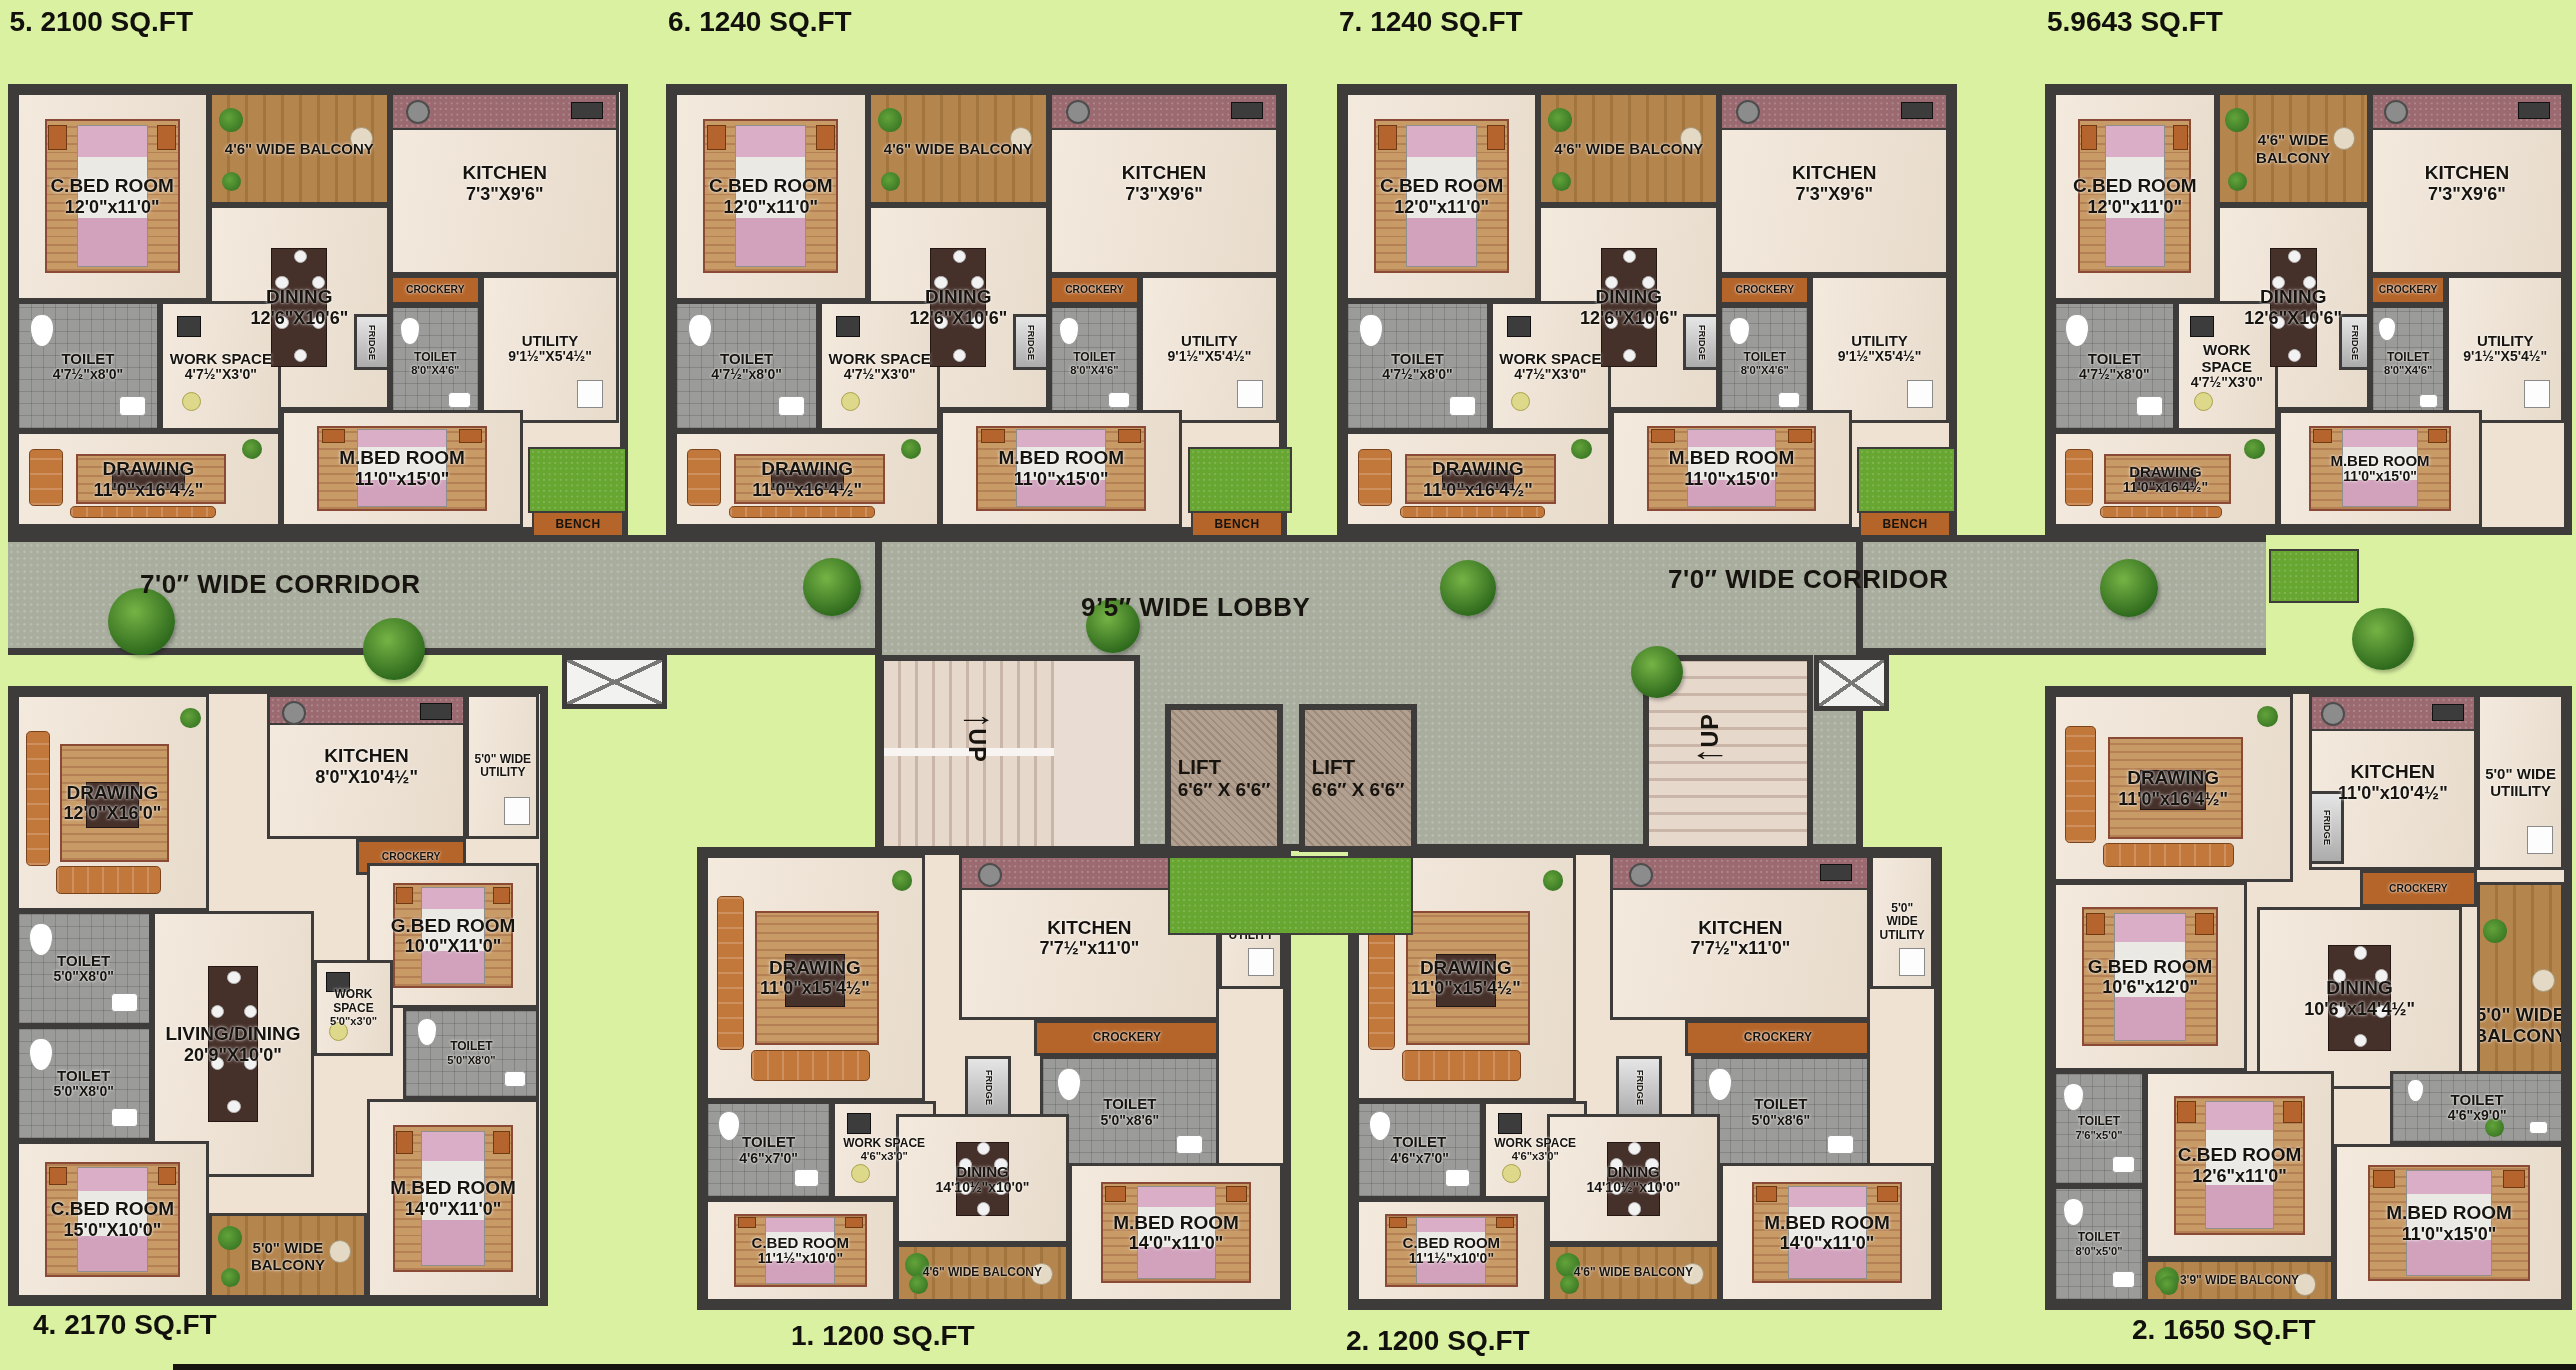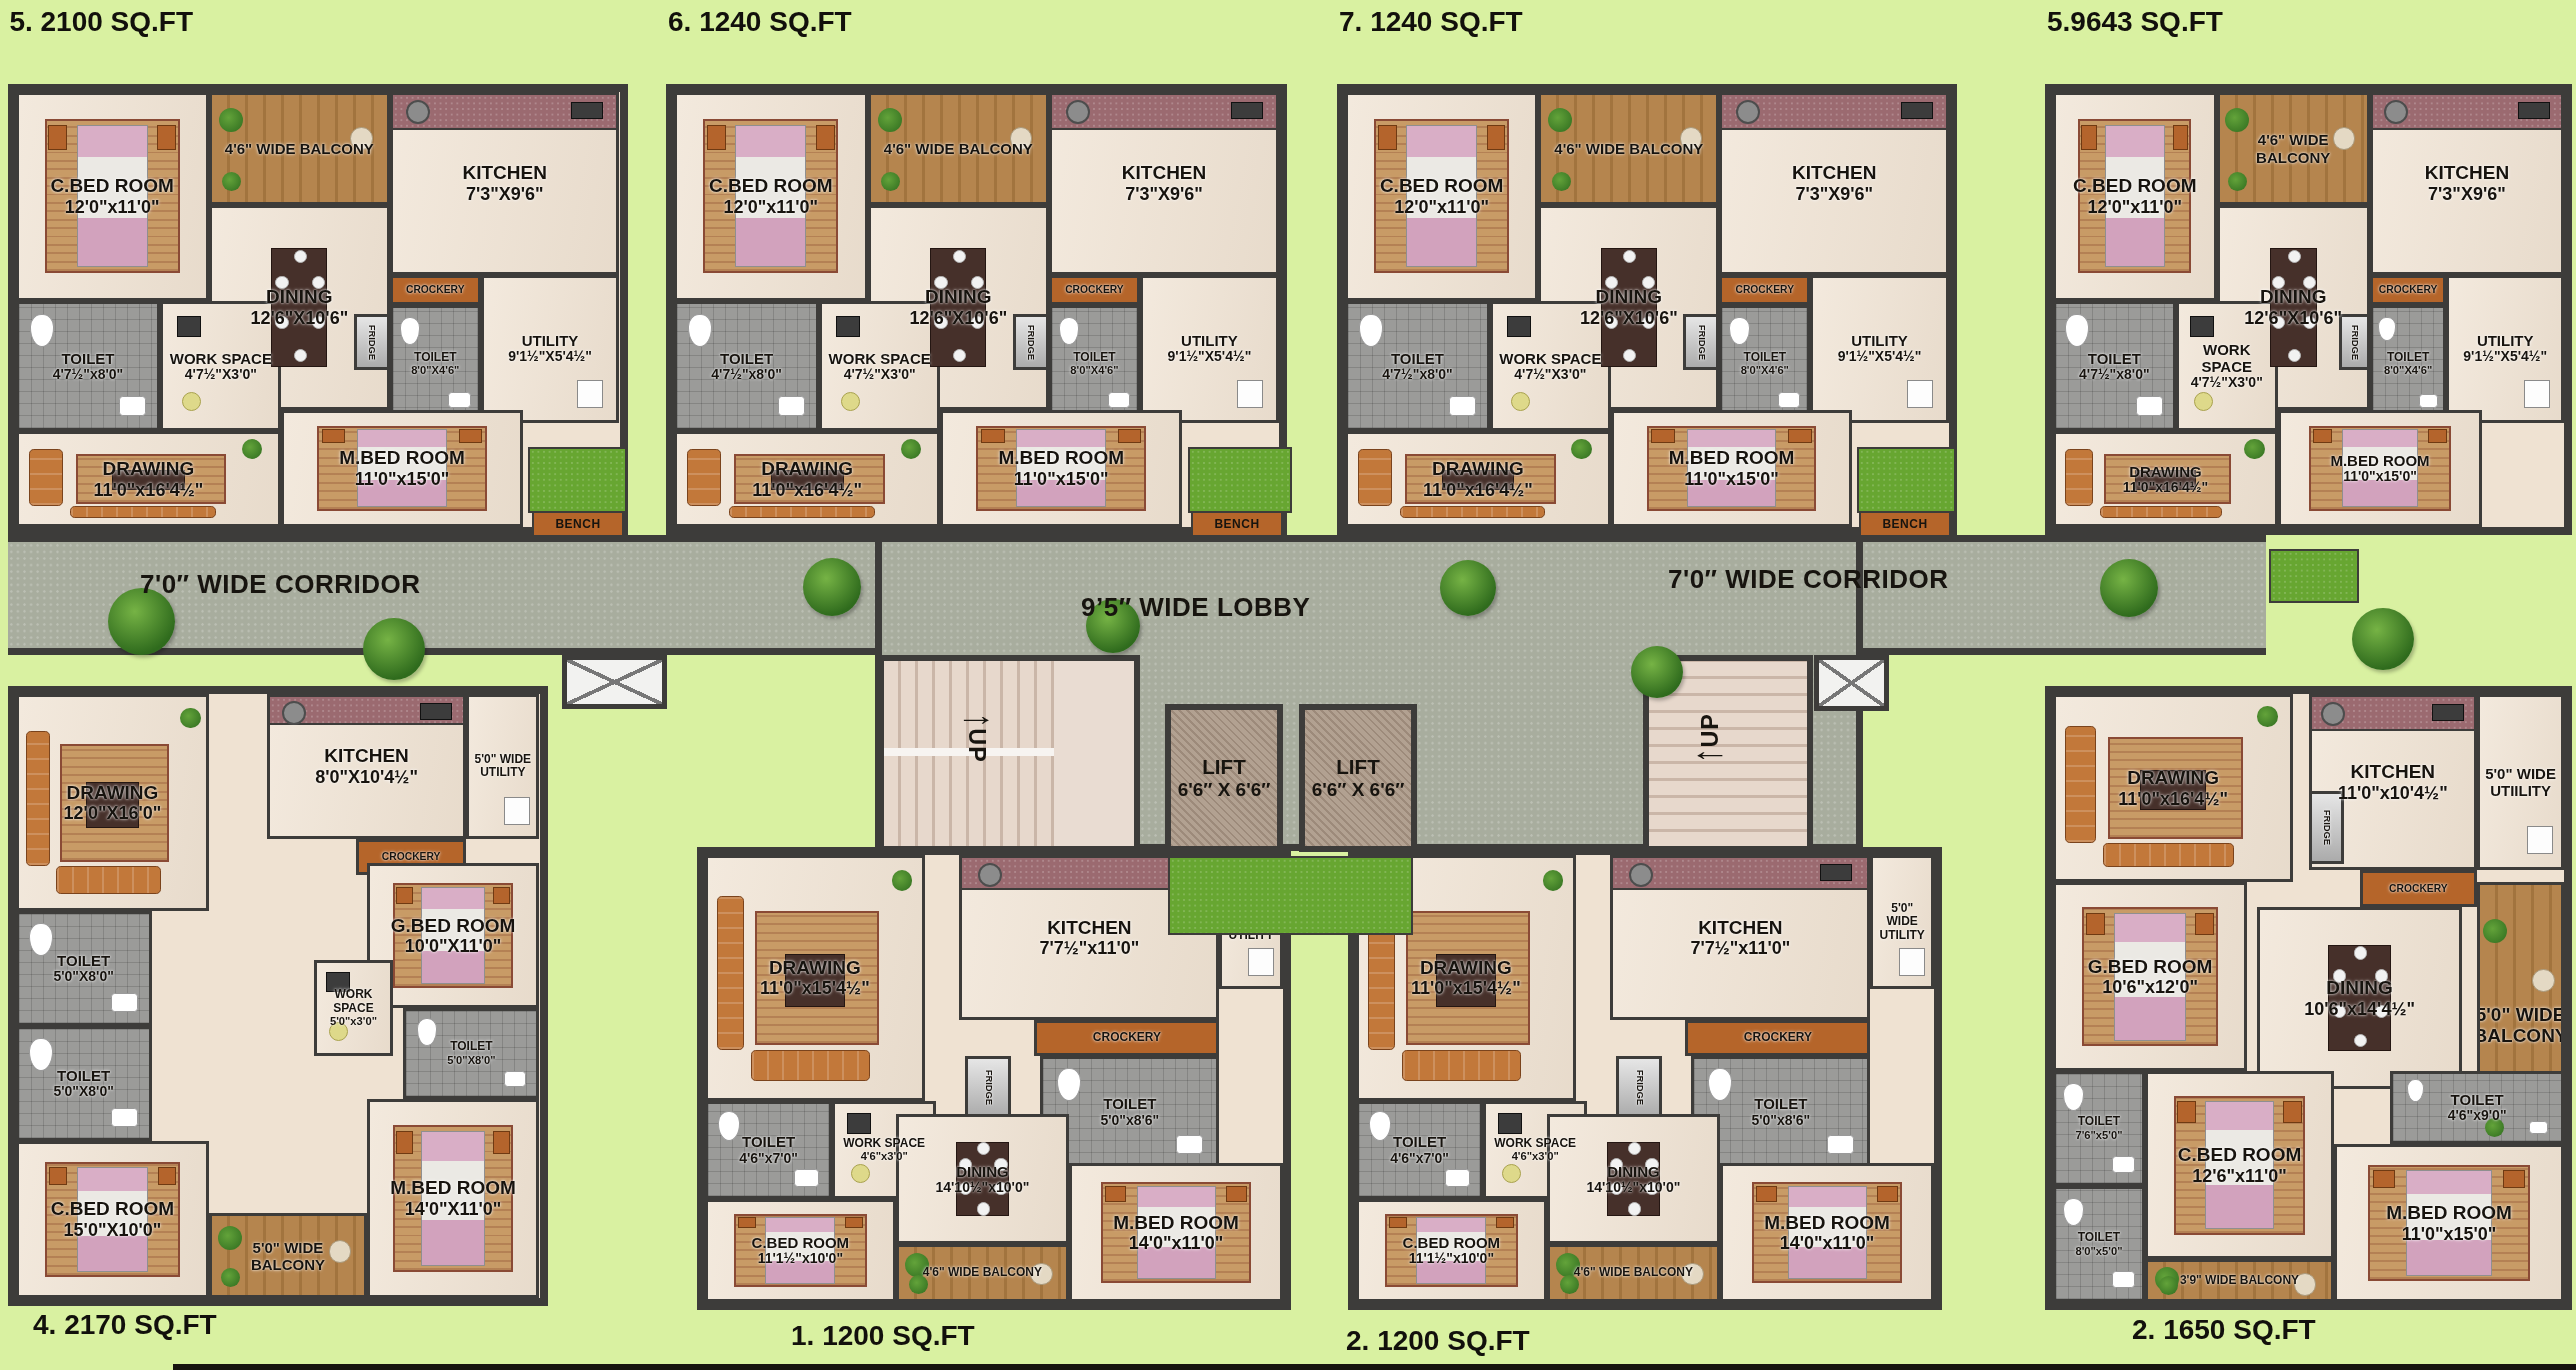--- a/index.html
+++ b/index.html
@@ -25,21 +25,21 @@
     border:7.5px solid #3d3c3a;
   }
   .big-label{
     position:absolute;z-index:40;font-weight:800;font-size:26px;color:#17140f;
     letter-spacing:0.5px;white-space:nowrap;
   }
   .lift{
     position:absolute;box-sizing:border-box;border:6.6px solid #3d3c3a;
     background:#b2a191;
     background-image:repeating-linear-gradient(45deg,rgba(60,35,20,.18) 0 1.9px,transparent 1.9px 5.6px);
-    display:flex;align-items:center;justify-content:center;text-align:center;z-index:12;
+    display:flex;align-items:center;justify-content:center;text-align:left;z-index:12;
   }
   .lift .lbl{font-weight:800;color:#17140f;line-height:1.18;}
   .lift .lbl .nm{font-size:20.6px;display:block;}
   .lift .lbl .dm{font-size:19px;display:block;}
   .stair{
     position:absolute;box-sizing:border-box;border:6.6px solid #3d3c3a;z-index:12;overflow:hidden;
   }
   .stair.h{background:repeating-linear-gradient(90deg,#e7d8cc 0 14px,#cab6a8 14px 17px);}
   .stair.v{background:repeating-linear-gradient(0deg,#e7d8cc 0 14px,#cab6a8 14px 17px);}
   .stair .landing{position:absolute;right:0;top:0;width:32%;height:100%;background:#ead%;
@@ -628,20 +628,34 @@
         </div>
       </div>
       <div class="room f-tile" style="left: 0%; top: 55%; width: 26%; height: 19%;">
         <div class="fur wc" style="left: 8%; top: 8%; width: 24px; height: 33px;"></div>
         <div class="fur basin" style="right: 8%; bottom: 10%; width: 27px; height: 19.5px;"></div>
         <div class="lbl">
           <span style="display: block; font-size: 15px;">TOILET</span>
           <span style="display: block; font-size: 14px;">5'0"X8'0"</span>
         </div>
       </div>
+      <div class="room f-cream" style="left: 26%; top: 36%; width: 31%; height: 44%;">
+        <div class="fur tablef" style="left: 34%; top: 20%; width: 32%; height: 60%;">
+          <span class="plate" style="width: 11.2px; height: 11.2px; left: calc(50% - 5.6px); top: calc(6% - 5.6px);"></span>
+          <span class="plate" style="width: 11.2px; height: 11.2px; left: calc(16% - 5.6px); top: calc(28% - 5.6px);"></span>
+          <span class="plate" style="width: 11.2px; height: 11.2px; left: calc(84% - 5.6px); top: calc(28% - 5.6px);"></span>
+          <span class="plate" style="width: 11.2px; height: 11.2px; left: calc(16% - 5.6px); top: calc(62% - 5.6px);"></span>
+          <span class="plate" style="width: 11.2px; height: 11.2px; left: calc(84% - 5.6px); top: calc(62% - 5.6px);"></span>
+          <span class="plate" style="width: 11.2px; height: 11.2px; left: calc(50% - 5.6px); top: calc(90% - 5.6px);"></span>
+        </div>
+        <div class="lbl">
+          <span style="display: block; font-size: 19px;">LIVING/DINING</span>
+          <span style="display: block; font-size: 18px;">20'9"X10'0"</span>
+        </div>
+      </div>
       <div class="room f-cream" style="left: 57%; top: 44%; width: 15%; height: 16%;">
         <div class="fur deskf" style="left: 12%; top: 10%; width: 24px; height: 20.6px;"></div>
         <div class="fur dchair" style="left: 16%; bottom: 14%; width: 19px; height: 19px;"></div>
         <div class="lbl">
           <span style="display: block; font-size: 12px;">WORK SPACE</span>
           <span style="display: block; font-size: 11.2px;">5'0"x3'0"</span>
         </div>
       </div>
       <div class="room f-tile" style="left: 74%; top: 52%; width: 26%; height: 15%;">
         <div class="fur wc" style="left: 8%; top: 8%; width: 20.4px; height: 28px;"></div>

